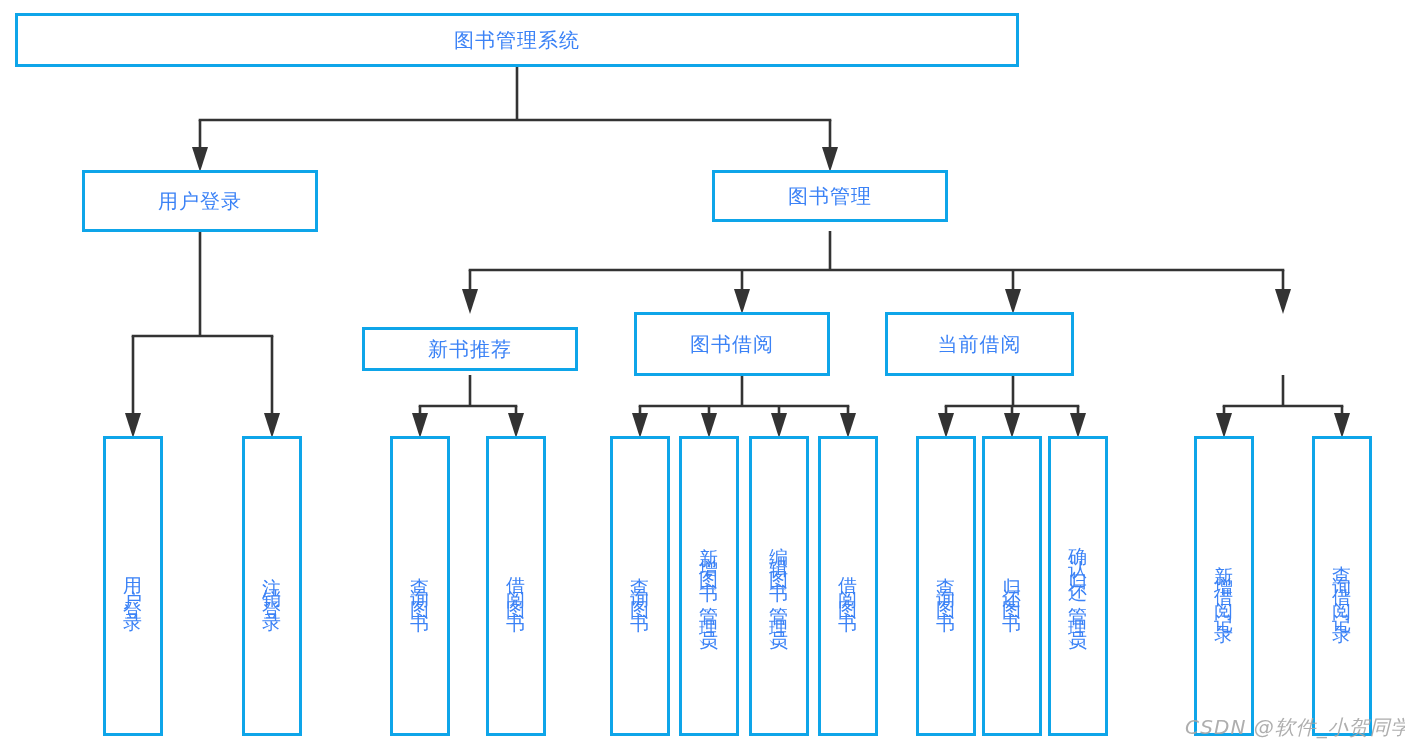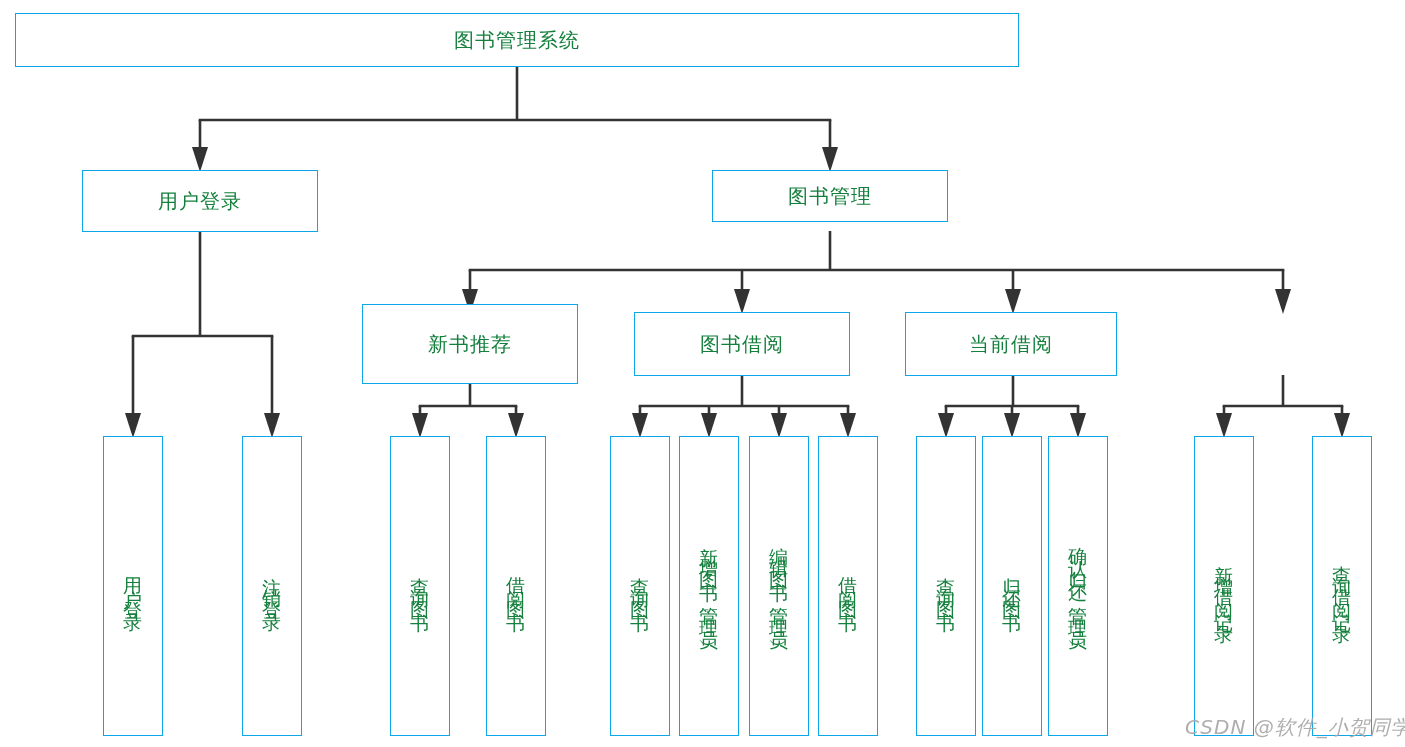--- a/index.html
+++ b/index.html
@@ -7,23 +7,23 @@
     position:relative;
     width:1405px;height:747px;
     background:#ffffff;
     font-family:"DejaVu Sans","Liberation Sans",sans-serif;
     overflow:hidden;
   }
   #connectors{position:absolute;left:0;top:0;width:1405px;height:747px;}
   .box{
     position:absolute;
     box-sizing:border-box;
-    border:1px solid #0ea5e9;
+    border:3px solid #0ea5e9;
     background:#ffffff;
-    color:#15803d;
+    color:#3b82f6;
     display:flex;
     align-items:center;
     justify-content:center;
     line-height:1;
   }
   .h{font-size:20px;letter-spacing:1px;}
   .v{
     writing-mode:vertical-rl;
     text-orientation:mixed;
     font-size:19px;
@@ -98,23 +98,23 @@
       <polygon points="1216,413 1232,413 1224,438" fill="#333333"></polygon>
       <line x1="1342" y1="406" x2="1342" y2="419" stroke="#333333" stroke-width="2.6"></line>
       <polygon points="1334,413 1350,413 1342,438" fill="#333333"></polygon>
     </svg>
 
   <div class="box h" style="left:15px;top:13px;width:1004px;height:54px">图书管理系统</div>
 
   <div class="box h" style="left:82px;top:170px;width:236px;height:62px">用户登录</div>
   <div class="box h" style="left:712px;top:170px;width:236px;height:52px">图书管理</div>
 
-  <div class="box h" style="left:362px;top:304px;width:216px;height:80px">新书推荐</div>
-  <div class="box h" style="left:634px;top:312px;width:216px;height:64px">图书借阅</div>
-  <div class="box h" style="left:905px;top:312px;width:212px;height:64px">当前借阅</div>
+  <div class="box h" style="left:362px;top:327px;width:216px;height:44px">新书推荐</div>
+  <div class="box h" style="left:634px;top:312px;width:196px;height:64px">图书借阅</div>
+  <div class="box h" style="left:885px;top:312px;width:189px;height:64px">当前借阅</div>
 
   <div class="box v" style="left:103px;top:436px;width:60px;height:300px">用户登录</div>
   <div class="box v" style="left:242px;top:436px;width:60px;height:300px">注销登录</div>
 
   <div class="box v" style="left:390px;top:436px;width:60px;height:300px">查询图书</div>
   <div class="box v" style="left:486px;top:436px;width:60px;height:300px">借阅图书</div>
 
   <div class="box v" style="left:610px;top:436px;width:60px;height:300px">查询图书</div>
   <div class="box v" style="left:679px;top:436px;width:60px;height:300px">新增图书（管理员）</div>
   <div class="box v" style="left:749px;top:436px;width:60px;height:300px">编辑图书（管理员）</div>

